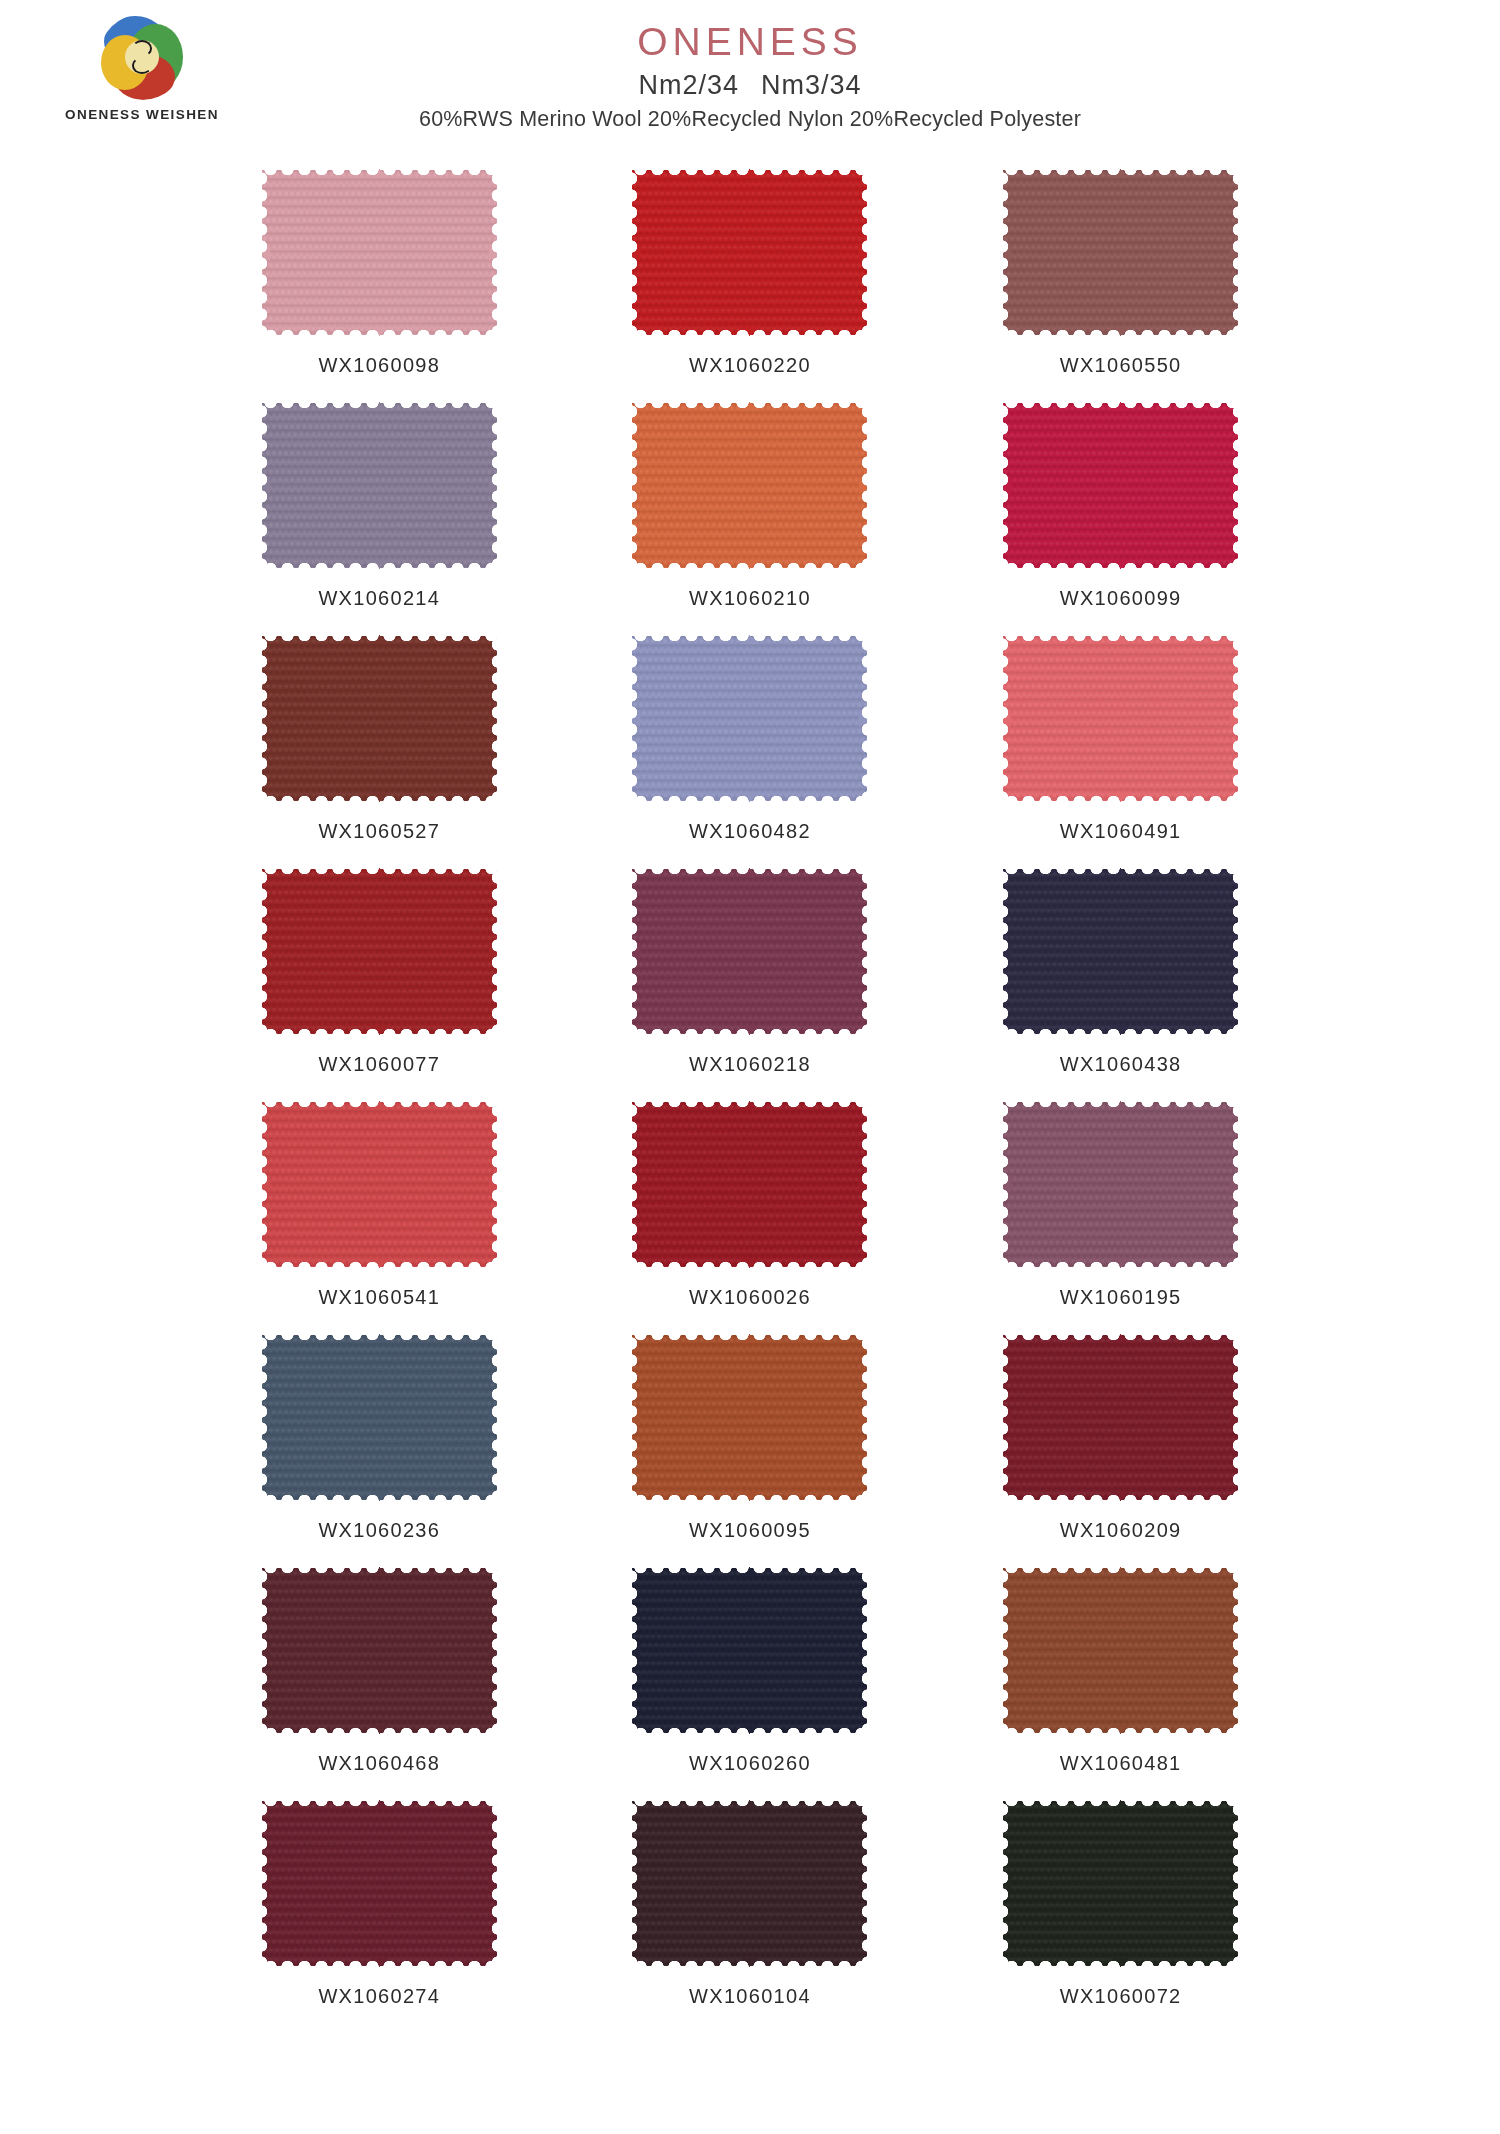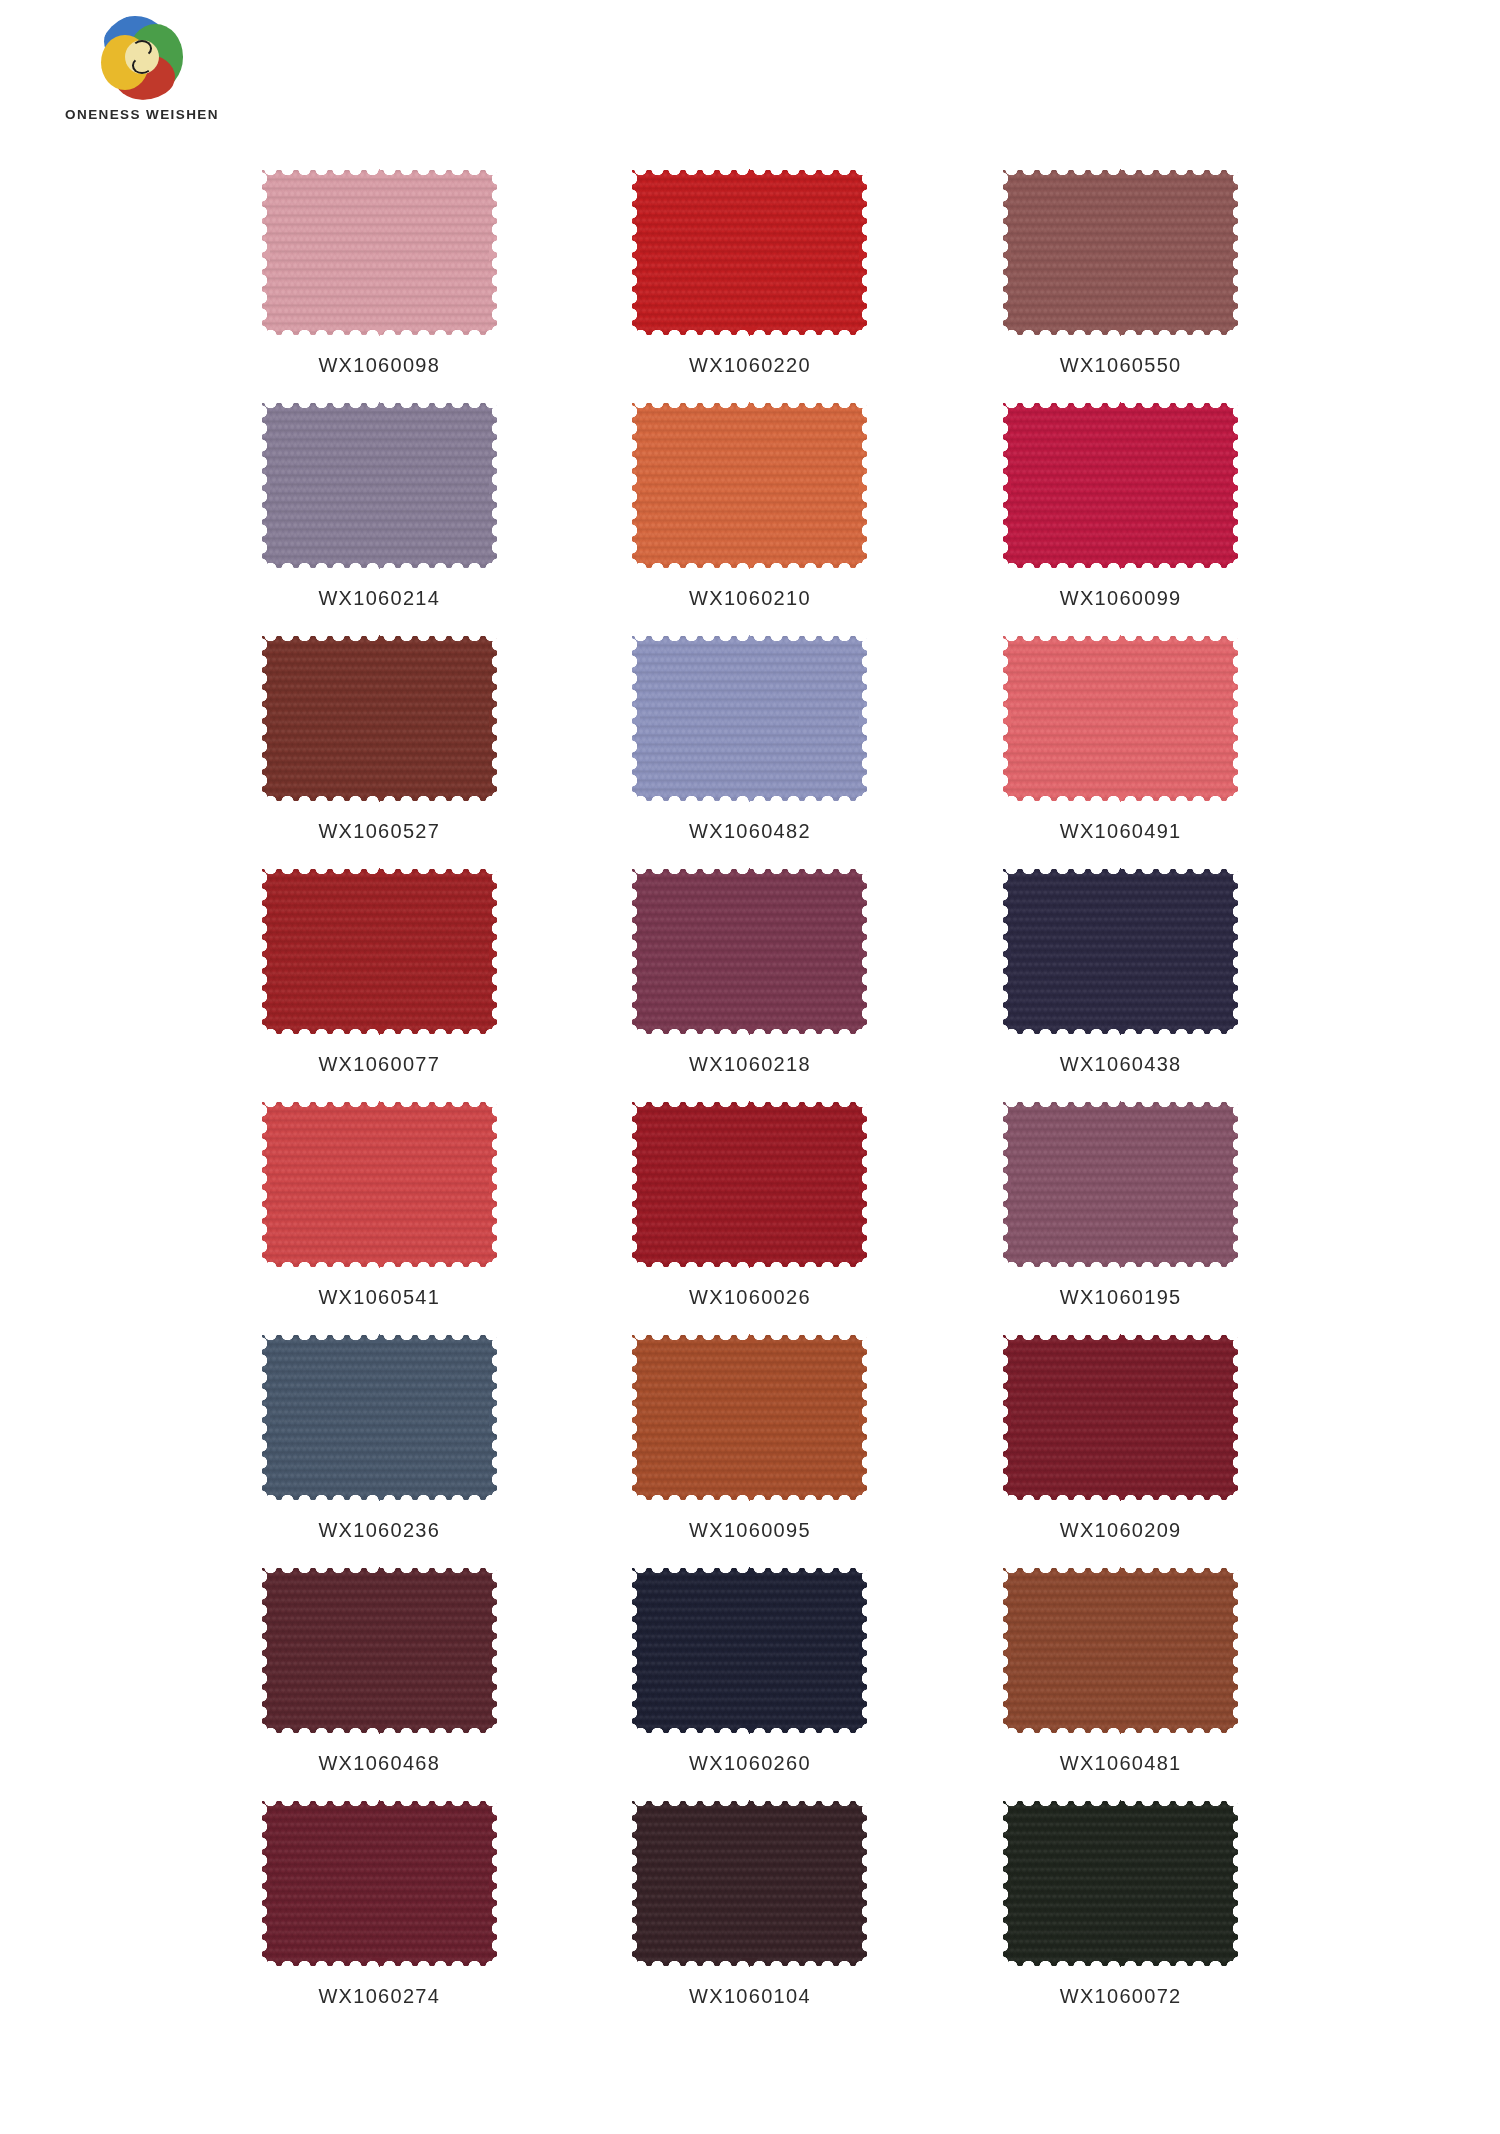--- a/index.html
+++ b/index.html
@@ -173,20 +173,27 @@
       <div class="swirl-g"></div>
       <div class="swirl-r"></div>
       <div class="swirl-y"></div>
       <div class="core"></div>
       <div class="core-s2"></div>
       <div class="core-s3"></div>
     </div>
     <div class="brand-name">ONENESS WEISHEN</div>
   </div>
 
+  <div class="titles">
+    <div class="title-main">ONENESS</div>
+    <div class="title-counts">
+      <span>Nm2/34</span><span class="gap"></span><span>Nm3/34</span>
+    </div>
+    <div class="title-comp">60%RWS Merino Wool 20%Recycled Nylon 20%Recycled Polyester</div>
+  </div>
 
 </div>
 
 <div class="grid" id="swatch-grid">
     <div class="cell">
       <div class="swatch-wrap">
         <div class="swatch" style="background: repeating-linear-gradient(115deg, rgba(201, 142, 153, 0) 0px, rgba(201, 142, 153, 0.333) 1.6px, rgba(201, 142, 153, 0) 3.6px, rgba(201, 142, 153, 0) 5.5px), repeating-linear-gradient(65deg, rgba(201, 142, 153, 0) 0px, rgba(201, 142, 153, 0.333) 1.6px, rgba(201, 142, 153, 0) 3.6px, rgba(201, 142, 153, 0) 5.5px), repeating-linear-gradient(rgba(0, 0, 0, 0.1) 0px, rgba(0, 0, 0, 0) 3px, rgba(255, 255, 255, 0.07) 5px, rgba(0, 0, 0, 0) 8px, rgba(0, 0, 0, 0.1) 9px), linear-gradient(rgb(217, 160, 169), rgb(217, 160, 169)); mask-image: none;"></div>
         <div class="pink-edge pink-top" style="background: conic-gradient(from 135deg at 50% 0%, rgb(217, 160, 169) 0deg, rgb(217, 160, 169) 90deg, rgba(255, 255, 255, 0) 90deg, rgba(255, 255, 255, 0) 360deg); transform: none;"></div>
         <div class="pink-edge pink-bottom" style="background: conic-gradient(from 135deg at 50% 0%, rgb(217, 160, 169) 0deg, rgb(217, 160, 169) 90deg, rgba(255, 255, 255, 0) 90deg, rgba(255, 255, 255, 0) 360deg); transform: rotate(180deg);"></div>
         <div class="pink-edge pink-left" style="background: conic-gradient(from 45deg at 0% 50%, rgb(217, 160, 169) 0deg, rgb(217, 160, 169) 90deg, rgba(255, 255, 255, 0) 90deg, rgba(255, 255, 255, 0) 360deg); transform: none;"></div>

